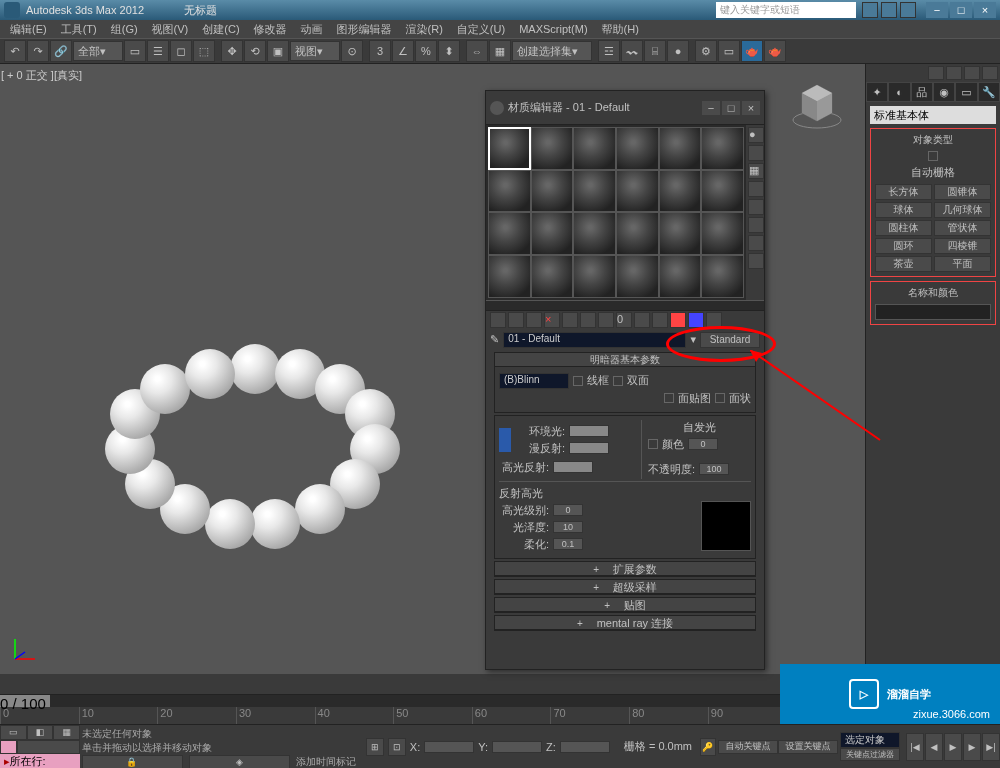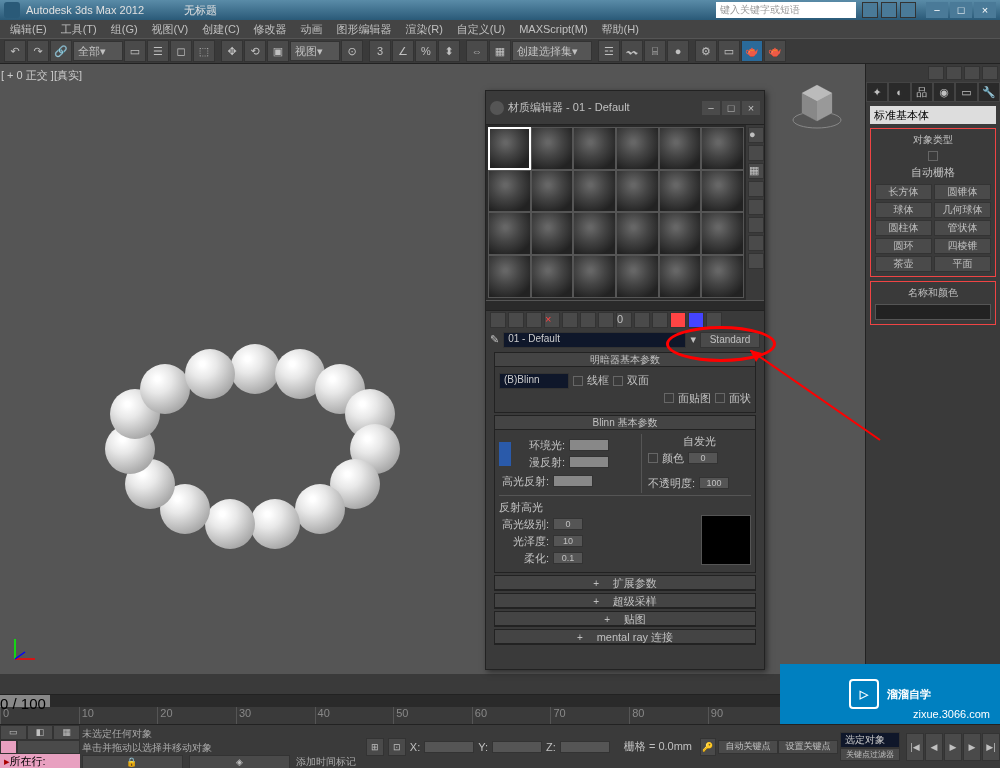--- a/index.html
+++ b/index.html
@@ -327,21 +327,20 @@
       </div>
       <div class="mat-row" style="justify-content:flex-end">
         <div class="mat-check"></div>
           <span>面贴图</span>
         <div class="mat-check"></div>
           <span>面状</span>
       </div>
     </div>
   </div>
   <div class="mat-rollout">
-    <div class="mat-rollout-title">Blinn 基本参数</div>
     <div class="mat-rollout-body">
       <div style="float:right;width:110px;border-left:1px solid #555;padding-left:6px">
         <div style="text-align:center">自发光</div>
         <div class="mat-row">
           <div class="mat-check"></div>
           <span>颜色</span>
           <div class="mat-spinner">0</div>
         </div>
         <div class="mat-row" style="margin-top:10px">
           <span>不透明度:</span>

